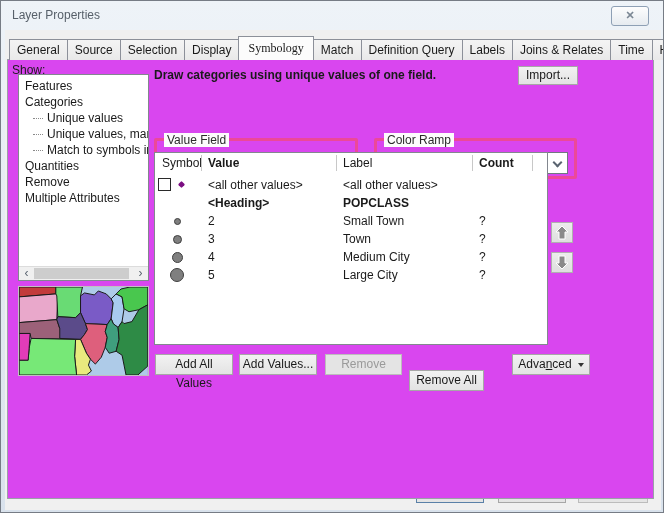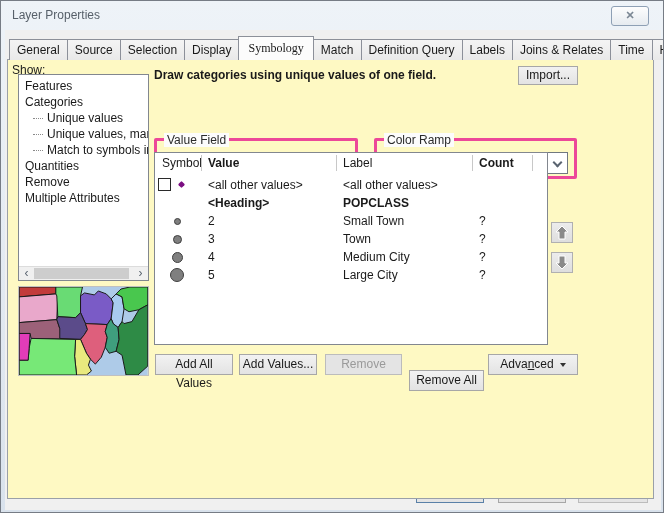--- a/index.html
+++ b/index.html
@@ -20,21 +20,21 @@
   .content { position:absolute; left:4px; top:29px; width:656px; height:480px; background:#f0f0f0; }
 
   
   .tabs { position:absolute; left:4px; top:6px; height:24px; display:flex; align-items:flex-end; z-index:2; }
   .tab { height:21px; line-height:20px; padding:0 7px; background:linear-gradient(#f4f4f4,#e9e9e9);
     border:1px solid #8c9099; border-bottom:none; margin-right:-1px; color:#1a1a1a; white-space:nowrap; }
   .tab.active { height:24px; line-height:23px; background:#fcfcfc; position:relative; z-index:3; padding:0 9px;font-family:Liberation Serif, serif; }
 
   
   .page { position:absolute; left:2px; top:29px; width:647px; height:440px;
-    background:#fef9c3; border:1px solid #9aa0a8; z-index:1; }
+    background:#d946ef; border:1px solid #9aa0a8; z-index:1; }
 
   .show-label { position:absolute; left:4px; top:3px; }
 
   
   .tree { position:absolute; left:10px; top:14px; width:131px; height:207px; background:#fff; border:1px solid #82878f; overflow:hidden; }
   .tree-item { height:16px; line-height:16px; padding-left:6px; white-space:nowrap; overflow:hidden; }
   .tree-item.bold { font-weight:normal; }
   .tree-item.child { padding-left:14px; }
   .dotted { display:inline-block; width:10px; height:1px; border-bottom:1px dotted #8a8a8a; vertical-align:middle; margin-right:4px; }
   .hscroll { position:absolute; left:0; bottom:0; width:100%; height:14px; background:#f0f0f0; border-top:1px solid #dcdcdc; }
@@ -85,21 +85,21 @@
   .move-btn { position:absolute; width:22px; height:21px; background:linear-gradient(#ececec,#dedede); border:1px solid #b0b0b0; }
   .mv-up { left:543px; top:162px; } .mv-down { left:543px; top:192px; }
   .move-btn svg { display:block; margin:2px auto 0; }
 
   
   .act-btn { position:absolute; top:294px; height:21px; line-height:19px; }
   .b-addall { left:147px; width:78px; }
   .b-addvals { left:231px; width:78px; }
   .b-remove { left:317px; width:77px; }
   .b-removeall { left:401px; width:75px;margin-top:16px; }
-  .b-advanced { left:480px; width:90px; }
+  .b-advanced { left:504px; width:78px; }
   .btn.disabled { color:#9a9a9a; background:#e4e4e4; border-color:#bcbcbc; }
   .adv-arrow { display:inline-block; width:0; height:0; border-left:3px solid transparent; border-right:3px solid transparent; border-top:4px solid #333; margin-left:6px; vertical-align:middle; }
 
   
   .dlg-btn { position:absolute; top:452px; height:21px; line-height:19px; }
   .b-ok { left:411px; width:68px; border-color:#5a81a8; }
   .b-cancel { left:493px; width:68px; }
   .b-apply { left:573px; width:70px; }
 </style>
 </head>

